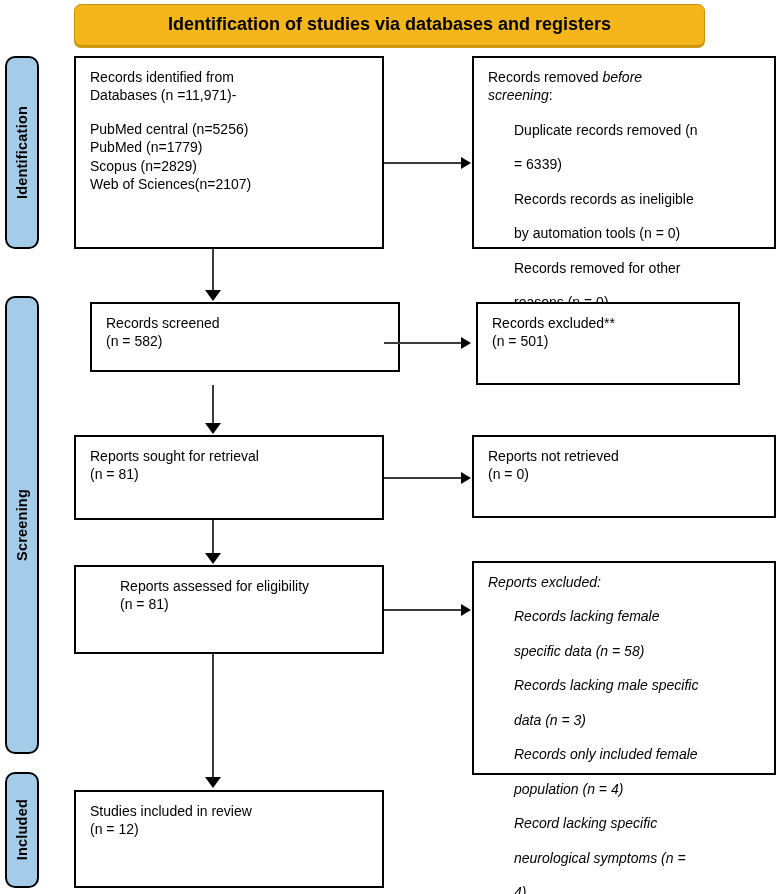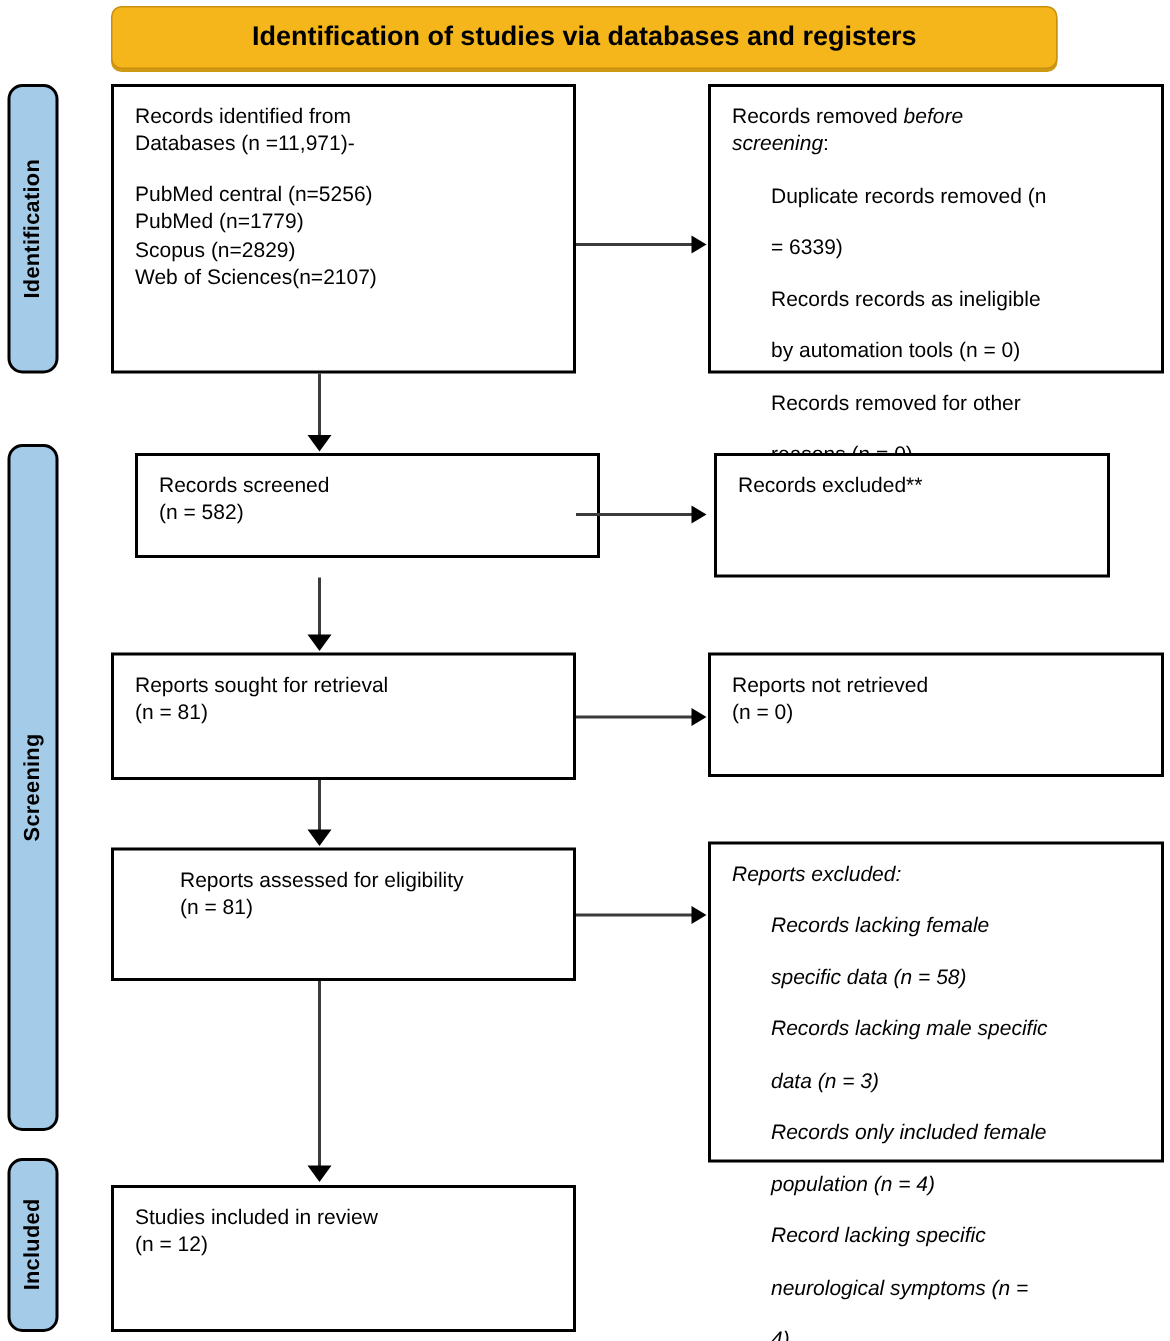--- a/index.html
+++ b/index.html
@@ -178,20 +178,21 @@
     <p class="indent">reasons (n = 0)</p>
   </div>
 
   <div class="pbox" id="box-screened">
     <p>Records screened</p>
     <p>(n = 582)</p>
   </div>
 
   <div class="pbox" id="box-excluded">
     <p>Records excluded**</p>
+    <p>(n = 501)</p>
   </div>
 
   <div class="pbox" id="box-sought">
     <p>Reports sought for retrieval</p>
     <p>(n = 81)</p>
   </div>
 
   <div class="pbox" id="box-not-retrieved">
     <p>Reports not retrieved</p>
     <p>(n = 0)</p>

